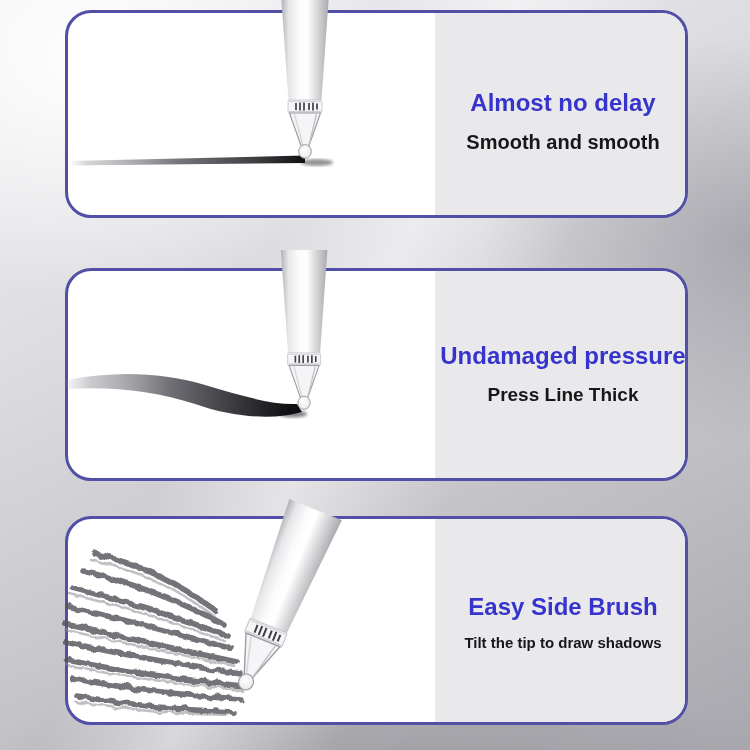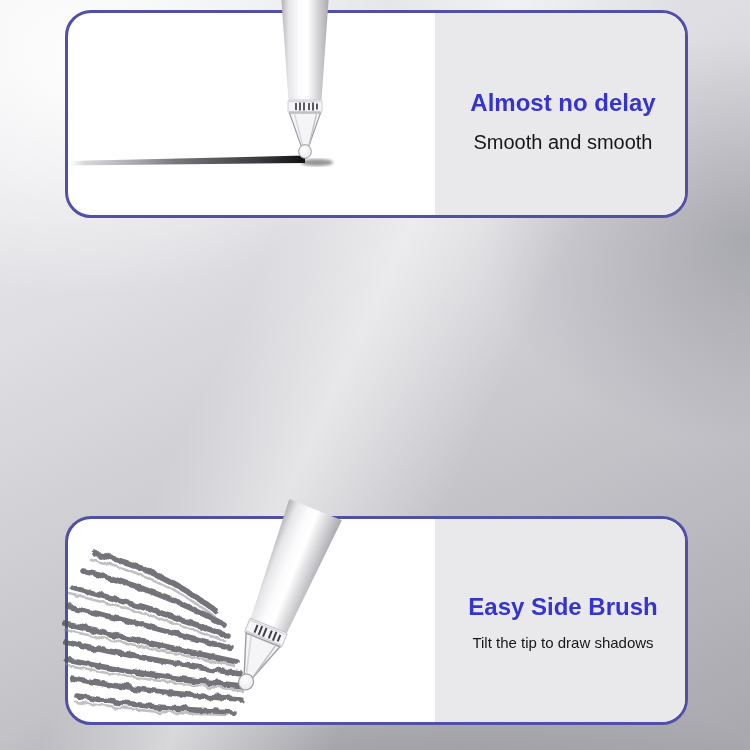--- a/index.html
+++ b/index.html
@@ -28,21 +28,21 @@
     position:absolute;top:0;bottom:0;right:0;width:250px;z-index:3;
     display:flex;flex-direction:column;align-items:center;justify-content:center;
   }
   .panel-1 .text-col{transform:translateY(8px);}
   .panel-3 .text-col{transform:translateY(2px);}
   .title{
     font-weight:700;font-size:24px;line-height:1.05;color:#3634cd;
     white-space:nowrap;text-align:center;
   }
   .subtitle{
-    font-weight:400;color:#17171a;white-space:nowrap;text-align:center;
+    font-weight:700;color:#17171a;white-space:nowrap;text-align:center;
   }
   .panel-1 .subtitle{font-size:20px;margin-top:15px;}
   .panel-2 .subtitle{font-size:19px;margin-top:15px;}
   .panel-3 .subtitle{font-size:15px;margin-top:15px;}
 </style>
 </head>
 <body>
 
 <svg width="0" height="0" style="position:absolute" aria-hidden="true">
   <defs>
@@ -113,20 +113,35 @@
       <polygon points="4,151 240,145.5 240,153 4,155.5" fill="url(#lineGrad1)"></polygon>
       <ellipse cx="252" cy="152.5" rx="16" ry="3.6" fill="#131316" opacity="0.45" filter="url(#softBlur)"></ellipse>
       <use href="#pen" transform="translate(210,-16)"></use>
     </svg>
     <div class="text-col">
       <div class="title">Almost no delay</div>
       <div class="subtitle">Smooth and smooth</div>
     </div>
   </section>
 
+  <section class="panel panel-2">
+    <div class="panel-bg">
+      <div class="gray-col"></div>
+    </div>
+    <svg class="panel-art" width="623" height="213" viewBox="0 0 623 213">
+      <path d="M2,112 C50,103 95,104 140,117 C175,127 205,137 232,136 L237,144
+               C210,152 170,150 130,136 C92,123 45,118 2,121 Z" fill="url(#strokeGrad2)"></path>
+      <ellipse cx="228" cy="146" rx="14" ry="3.4" fill="#101013" opacity="0.5" filter="url(#softBlur)"></ellipse>
+      <use href="#pen" transform="translate(210,-18) scale(0.97)"></use>
+    </svg>
+    <div class="text-col">
+      <div class="title">Undamaged pressure</div>
+      <div class="subtitle">Press Line Thick</div>
+    </div>
+  </section>
 
   <section class="panel panel-3">
     <div class="panel-bg">
       <div class="gray-col"></div>
     </div>
     <svg class="panel-art" width="623" height="209" viewBox="0 0 623 209">
       <g fill="none" stroke="#55555b" stroke-width="5.5" stroke-linecap="round" opacity="0.82" filter="url(#rough)">
         <path d="M30,38 Q95,52 152,96"></path>
         <path d="M18,55 Q90,72 158,108"></path>
         <path d="M8,72 Q88,92 163,120"></path>

